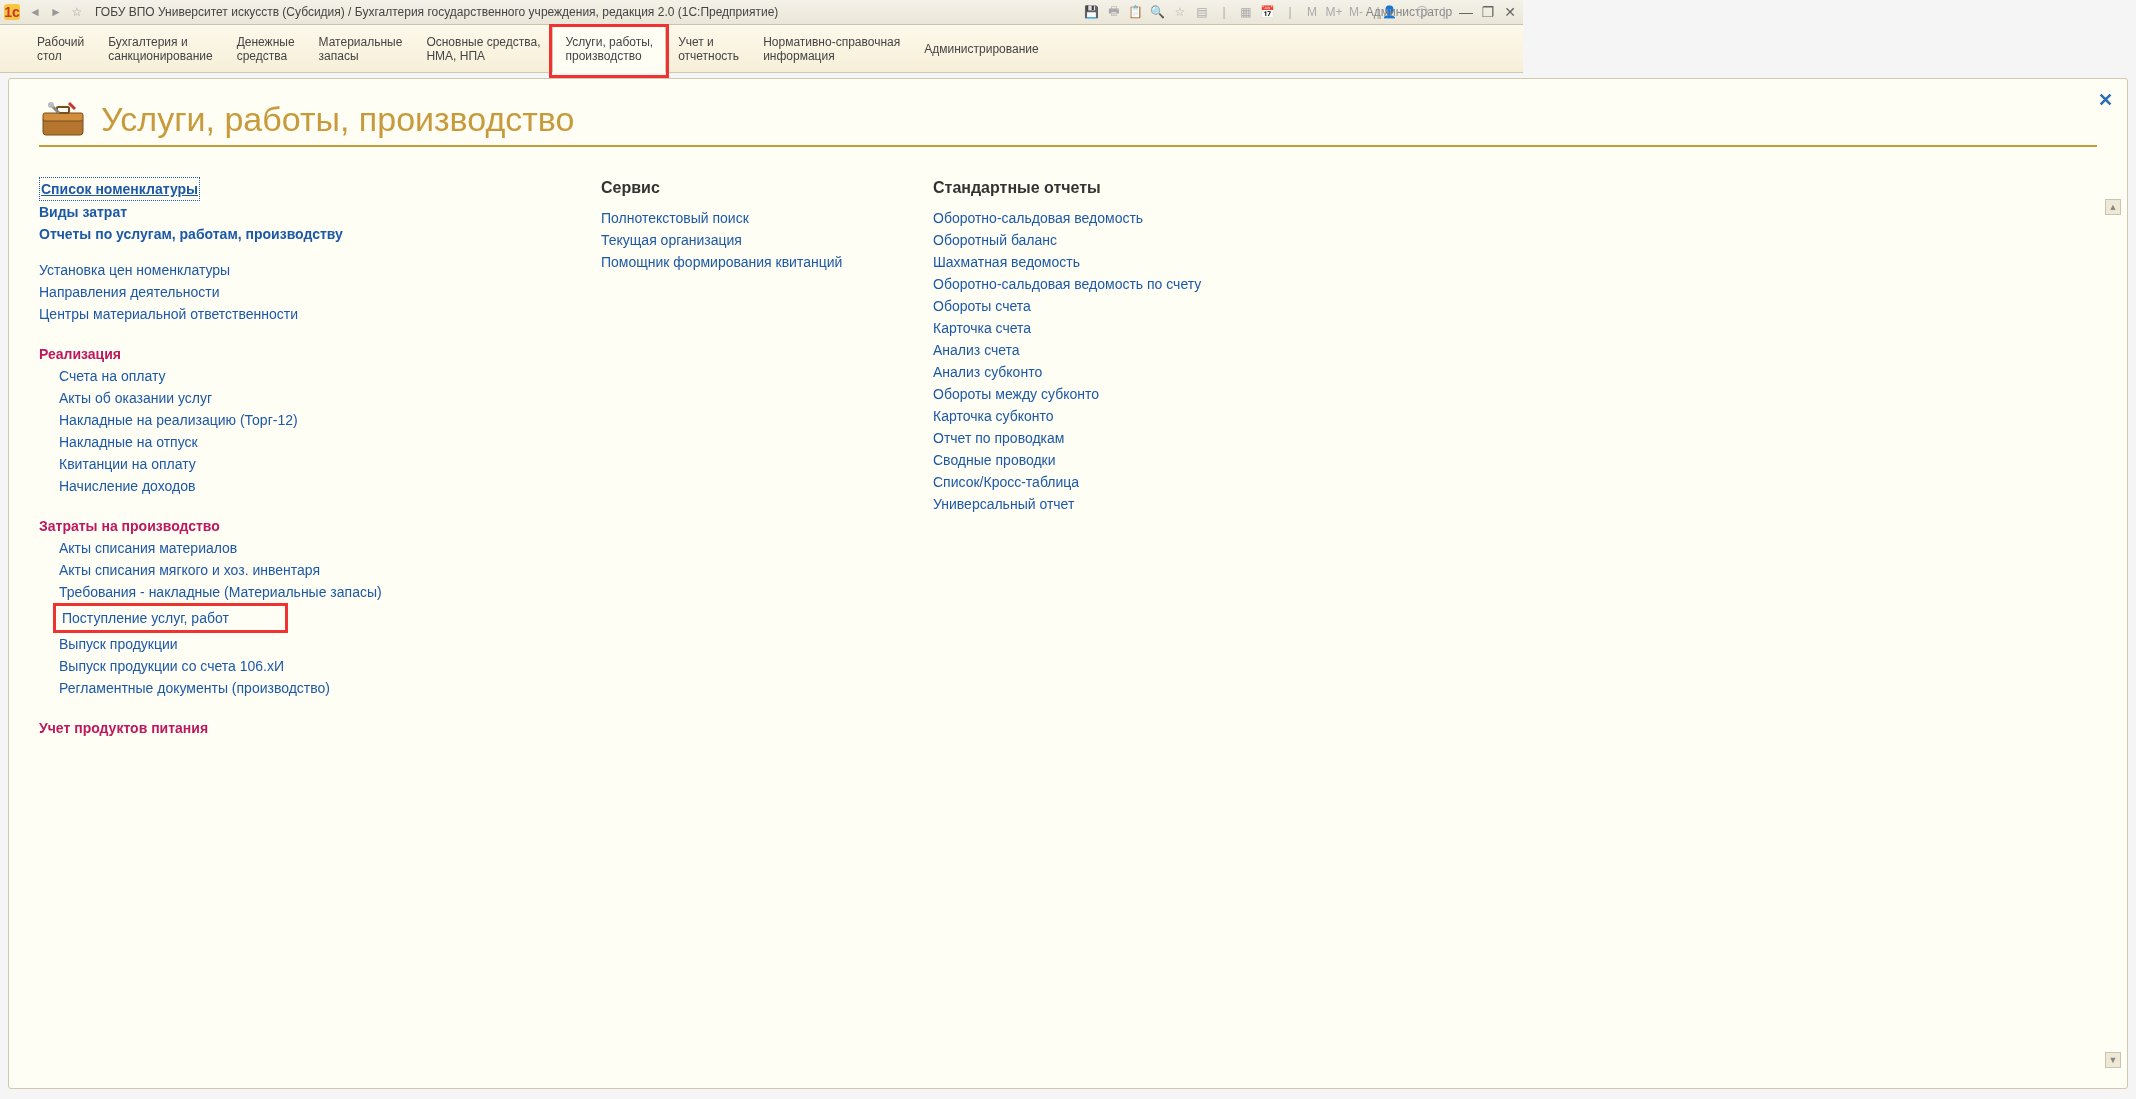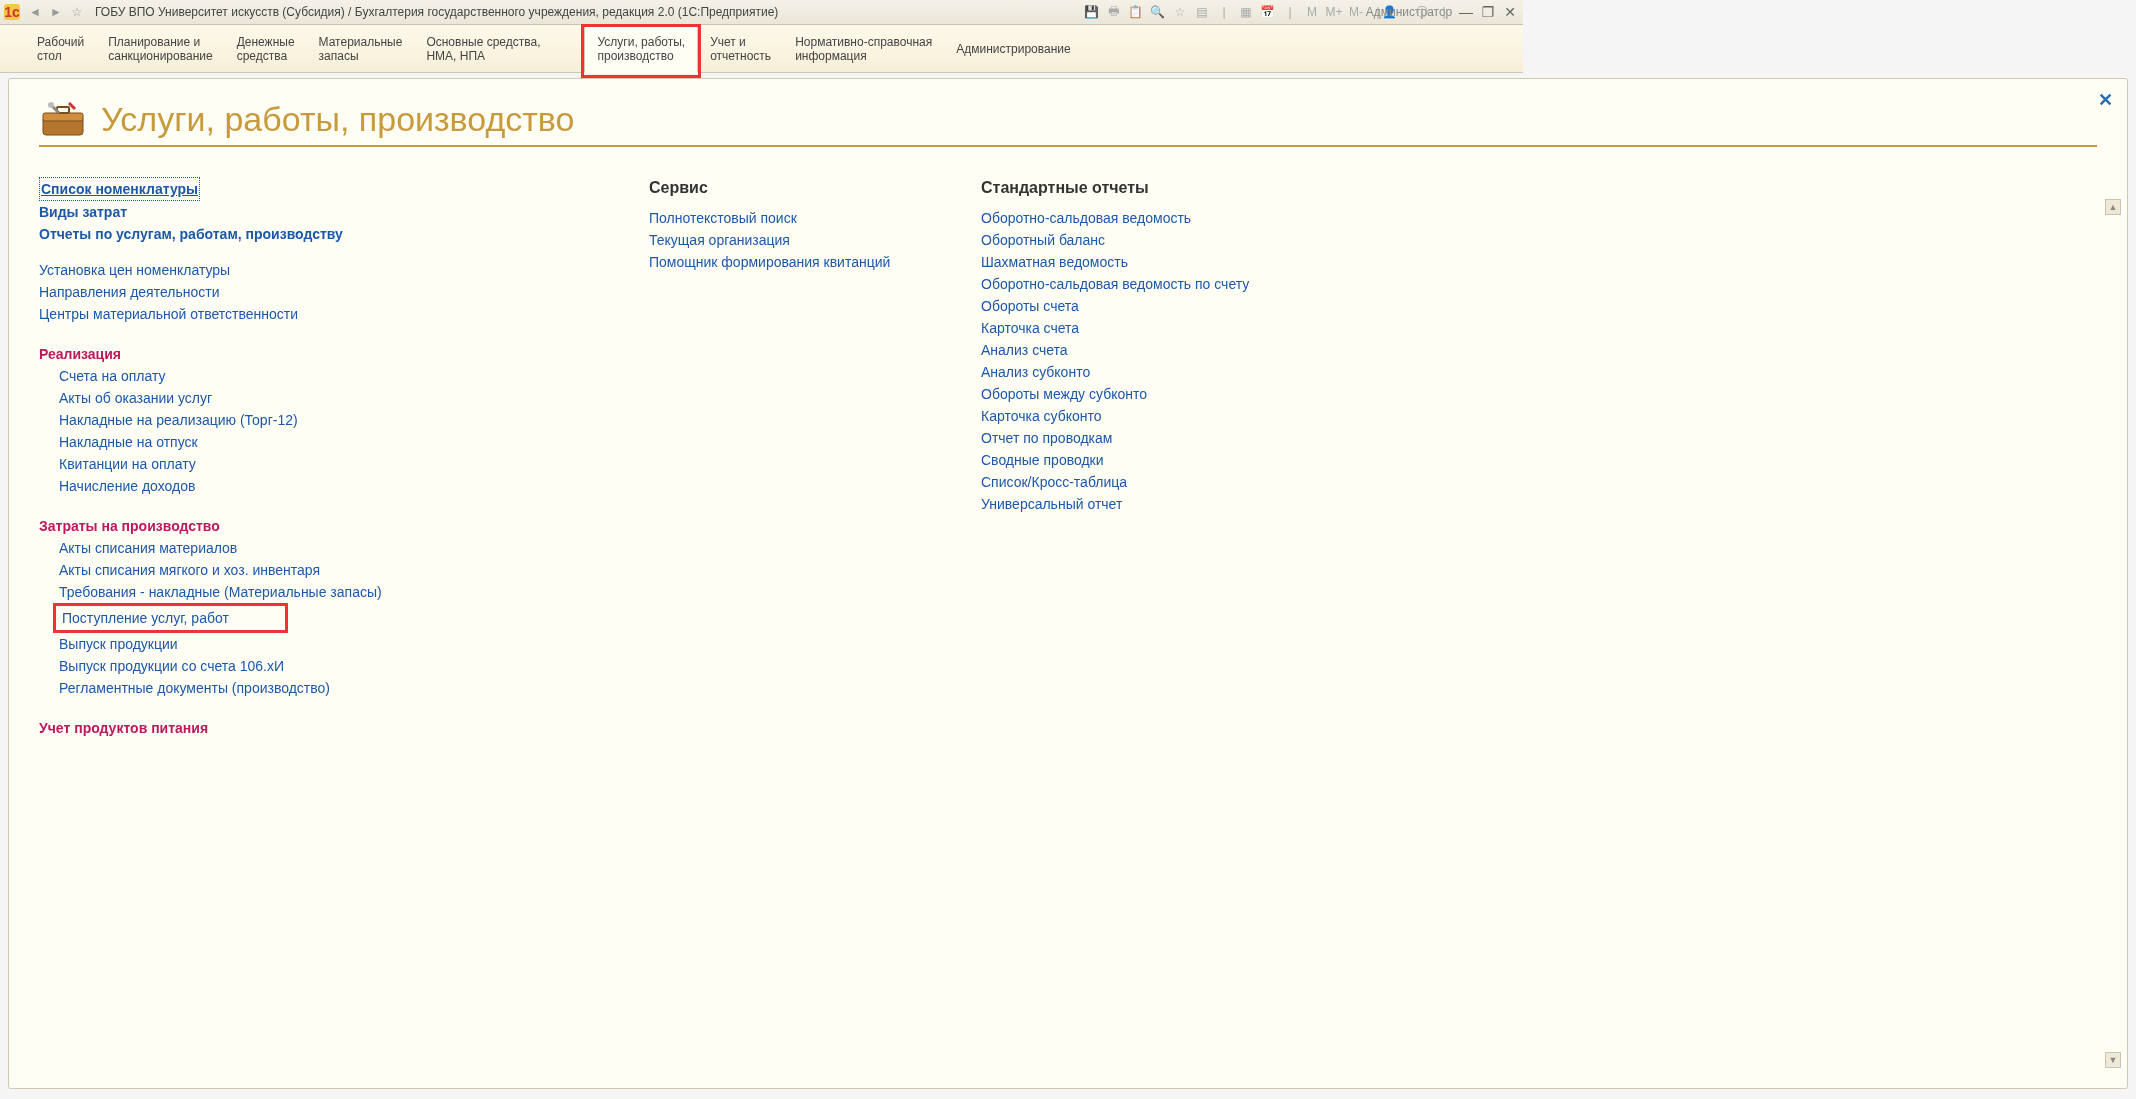--- a/index.html
+++ b/index.html
@@ -9,31 +9,31 @@
     .tb-1c { width:16px; height:16px; border-radius:3px; background:#f5c842; color:#c33; font-weight:bold; font-size:14px; display:flex;align-items:center;justify-content:center; margin-right:6px;}
     .titlebar .title-text { flex:0 0 auto; margin-left:6px; color:#444;}
     .titlebar .spacer {flex:1;}
     .titlebar .right-icons {display:flex;align-items:center;gap:4px;color:#aaa;font-size:12px;}
     .titlebar .right-icons span{display:inline-flex;align-items:center;justify-content:center;width:18px;height:18px;}
     .titlebar .mtext{width:auto;color:#aaa;font-size:12px;padding:0 2px;}
     .titlebar .user{color:#888;font-size:12px;display:flex;align-items:center;gap:3px;padding:0 4px;}
     .titlebar .winctrl{color:#666;font-size:14px;}
     .navbar { height:48px; background:linear-gradient(#fdf9eb,#f6efd8); border-bottom:1px solid #d0c8b0; display:flex; padding:0 25px; }
     .nav-item { padding:6px 12px; text-align:left; color:#444; font-size:12px; line-height:14px; display:flex; align-items:center; justify-content:center; cursor:pointer; position:relative;}
-    .nav-item.active-tab { background:#fffef5; border:1px solid #d0c8b0; border-bottom:1px solid #fffef5; border-radius:4px 4px 0 0; margin-bottom:-1px;margin-left:32px; }
+    .nav-item.active-tab { background:#fffef5; border:1px solid #d0c8b0; border-bottom:1px solid #fffef5; border-radius:4px 4px 0 0; margin-bottom:-1px; }
     .nav-red-box { position:absolute; top:-2px; left:-4px; right:-4px; bottom:-6px; border:3px solid #e33; pointer-events:none;}
     .panel { position:absolute; top:78px; left:8px; right:8px; bottom:10px; background:#fffef5; border:1px solid #d0c8b0; border-radius:3px; padding:20px 30px 10px 30px; }
     .panel-close { position:absolute; top:10px; right:14px; color:#2a6db5; font-size:18px; font-weight:bold; cursor:pointer; }
     .panel-header { display:flex; align-items:center; gap:14px; border-bottom:2px solid #c79a3c; padding-bottom:6px; margin-bottom:30px;}
     .panel-icon { width:48px;height:40px; }
     .panel-title { color:#c79a3c; font-size:34px; font-weight:normal; font-family: Arial, sans-serif;}
     .columns { display:flex; gap:52px; height:calc(100% - 90px); overflow:hidden; position:relative;}
     .col { font-size:14px; line-height:22px; }
     .col1{width:510px;}
-    .col2{width:280px;margin-left:48px;}
+    .col2{width:280px;}
     .col3{width:300px;}
     .link { color:#1c58a8; cursor:pointer; display:inline-block;}
     .link-strong { font-weight:bold;}
     .link-focused { border:1px dotted #1c58a8; padding:0 1px; text-decoration:underline;}
     .sect-head { color:#be185d; font-weight:bold; margin-top:4px;}
     .sect-head.big { font-size:16px; margin-top:0; color:#333;}
     .indent{padding-left:20px;}
     .red-box-link{border:3px solid #e33;padding:1px 6px;display:inline-block;width:235px;margin-left:-6px;}
     .scrollbar{position:absolute;right:6px;top:120px;bottom:20px;width:16px;}
     .sbtn{width:16px;height:16px;background:#eee8d5;border:1px solid #c9c3b3;display:flex;align-items:center;justify-content:center;font-size:9px;color:#888;position:absolute;}
@@ -80,21 +80,21 @@
 
 <div class="navbar" id="navbar">
     <div class="nav-item">
       <div>
         <div>Рабочий</div>
         <div>стол</div>
       </div>
     </div>
     <div class="nav-item">
       <div>
-        <div>Планирование и</div>
+        <div>Бухгалтерия и</div>
         <div>санкционирование</div>
       </div>
     </div>
     <div class="nav-item">
       <div>
         <div>Денежные</div>
         <div>средства</div>
       </div>
     </div>
     <div class="nav-item">

